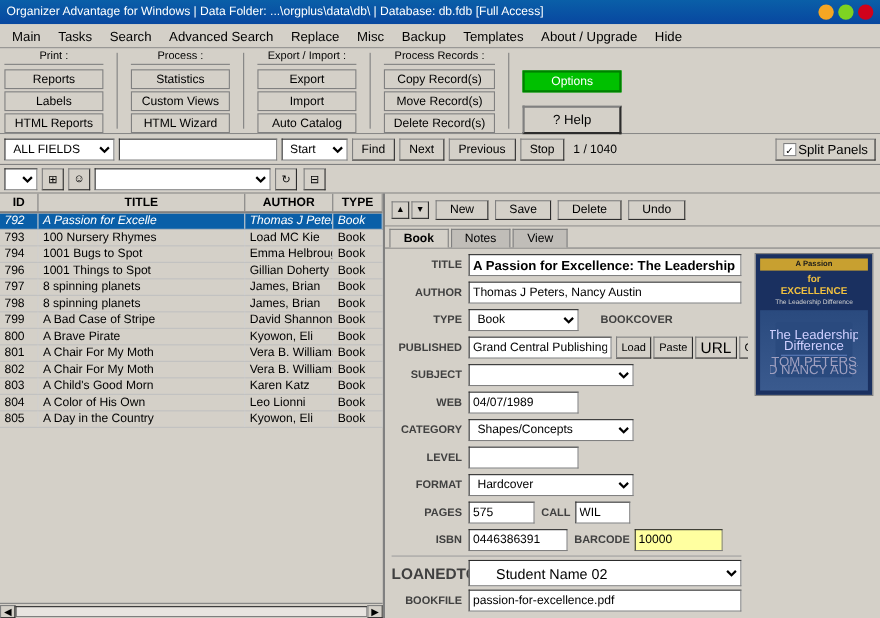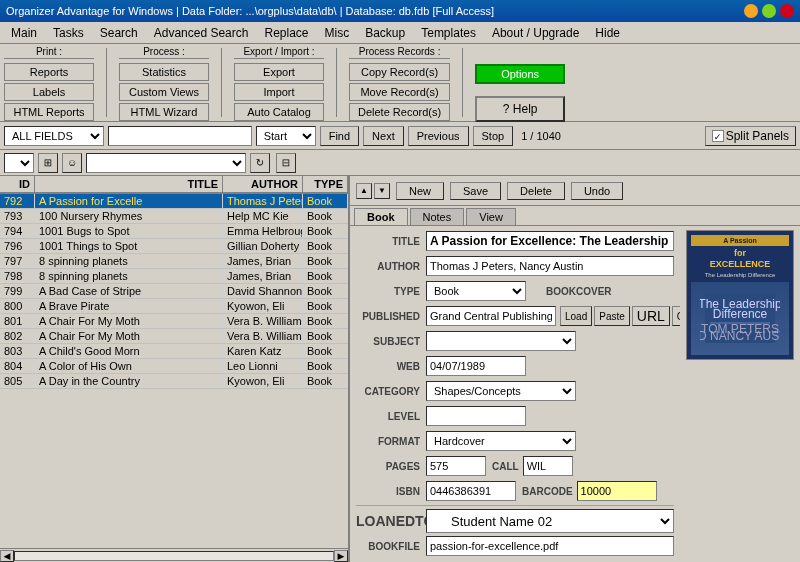--- a/index.html
+++ b/index.html
@@ -172,35 +172,35 @@
       display: grid;
       grid-template-columns: 35px 1fr 80px 45px;
       background: #d4d0c8;
       border-bottom: 2px solid #808080;
     }
     .th-cell {
       padding: 2px 4px;
       font-weight: bold;
       font-size: 11px;
       border-right: 1px solid #808080;
-      text-align: right;
+      text-align: center;
       cursor: pointer;
       user-select: none;
     }
     .table-body {
       overflow-y: auto;
       flex: 1;
     }
     .table-row {
       display: grid;
       grid-template-columns: 35px 1fr 80px 45px;
       border-bottom: 1px solid #c0c0c0;
       cursor: pointer;
     }
-    .table-row.selected { background: #0a5fa8; color: #fde047; }
+    .table-row.selected { background: #0a5fa8; color: #ffffff; font-style: italic; }
     .td-cell {
       padding: 1px 4px;
       font-size: 11px;
       overflow: hidden;
       white-space: nowrap;
       border-right: 1px solid #d0d0d0;
     }
     .scroll-bar-h {
       height: 14px;
       background: #d4d0c8;
@@ -520,21 +520,21 @@
 
     <div class="table-row selected">
       <div class="td-cell">792</div>
       <div class="td-cell">A Passion for Excelle</div>
       <div class="td-cell">Thomas J Peters, Na</div>
       <div class="td-cell">Book</div>
     </div>
         <div class="table-row">
       <div class="td-cell">793</div>
       <div class="td-cell">100 Nursery Rhymes</div>
-      <div class="td-cell">Help MC Kie</div>
+      <div class="td-cell">Load MC Kie</div>
       <div class="td-cell">Book</div>
     </div>
         <div class="table-row">
       <div class="td-cell">794</div>
       <div class="td-cell">1001 Bugs to Spot</div>
       <div class="td-cell">Emma Helbrough</div>
       <div class="td-cell">Book</div>
     </div>
         <div class="table-row">
       <div class="td-cell">796</div>

